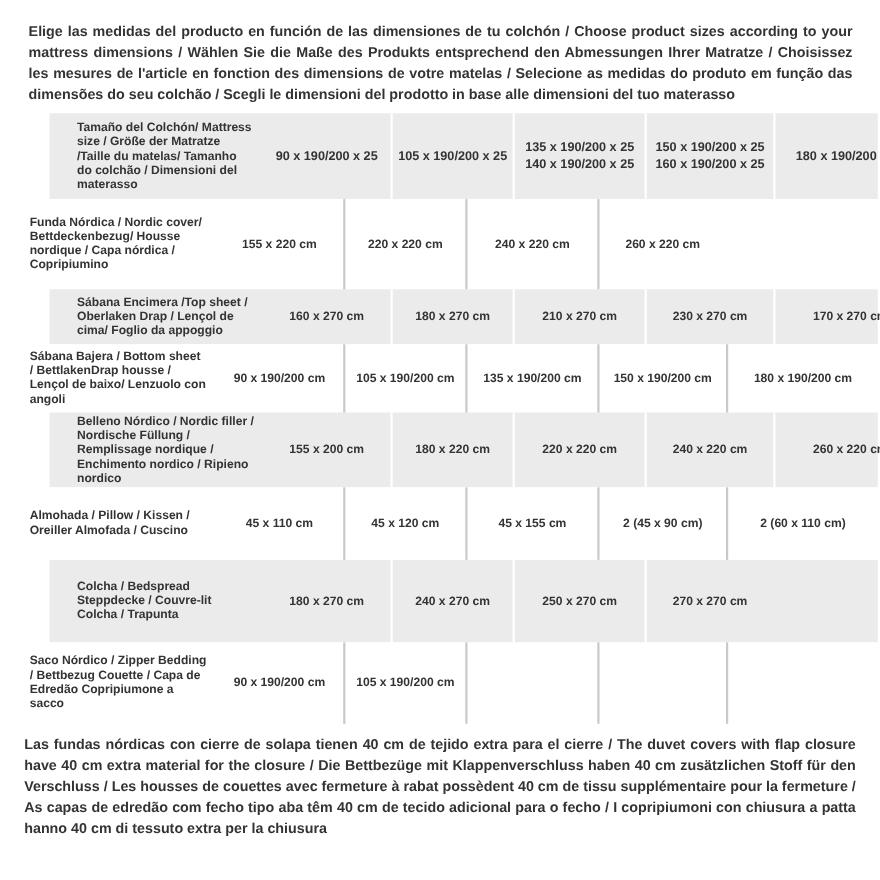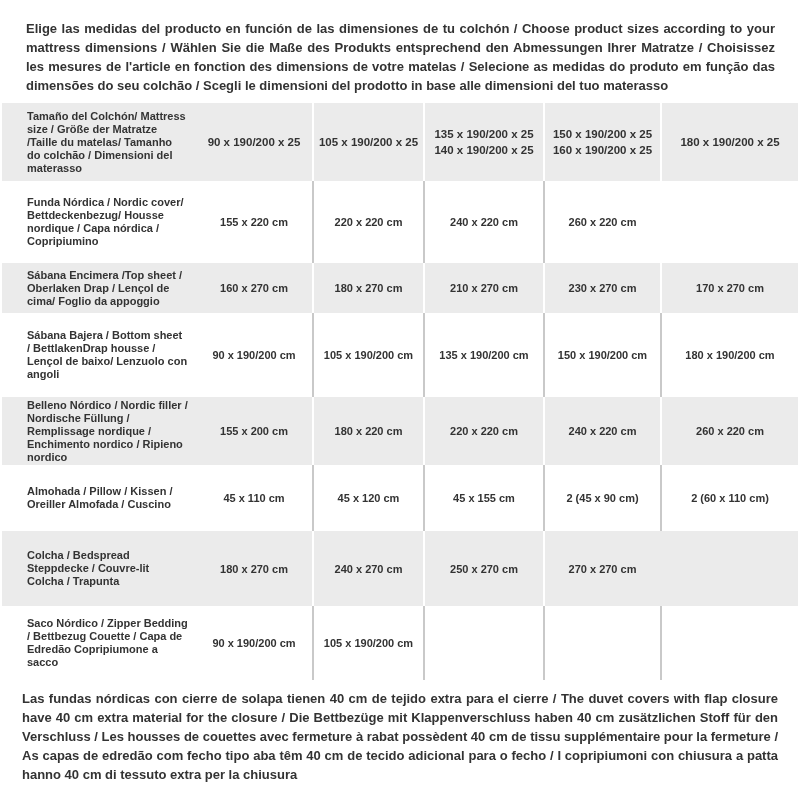--- a/index.html
+++ b/index.html
@@ -15,39 +15,39 @@
     margin:19px 25px 8px 26px;
     font-size:13px;
     line-height:19px;
     text-align:justify;
   }
   .size-table { margin:0 2px; }
   .row {
     display:grid;
     grid-template-columns:194px 116px 111px 120px 117px 138px;
   }
-  .row.gray { background:#ebebeb; }
+  .row.gray { background:#ebebeb;margin-left:43px; }
   .row.white { background:#ffffff; }
   .cell { display:flex; align-items:center; overflow:hidden; }
   .cell.label {
     padding-left:25px; padding-right:8px;
     font-size:11px; line-height:13px;
     text-align:left;
   }
   .cell.val {
     justify-content:center;
     text-align:center;
     font-size:11px;
     line-height:14px;
   }
   .row.header-row .cell.val { font-size:11.5px; white-space:pre-line; line-height:16px; }
   
   .cell.val:nth-child(n+3) { border-left:2px solid #c9c9c9; }
   .row.gray .cell.val:nth-child(n+3) { border-left-color:#ffffff; }
-  .h78{height:78px}.h82{height:82px}.h71{height:50px}.h84{height:84px}
+  .h78{height:78px}.h82{height:82px}.h71{height:50px}.h84{height:62px}
   .h80{height:68px}.h66{height:66px}.h75{height:75px}.h74{height:74px}
   .footer {
     margin:9px 22px 0 22px;
     font-size:13px;
     line-height:19px;
     text-align:justify;
   }
 </style>
 </head>
 <body>

